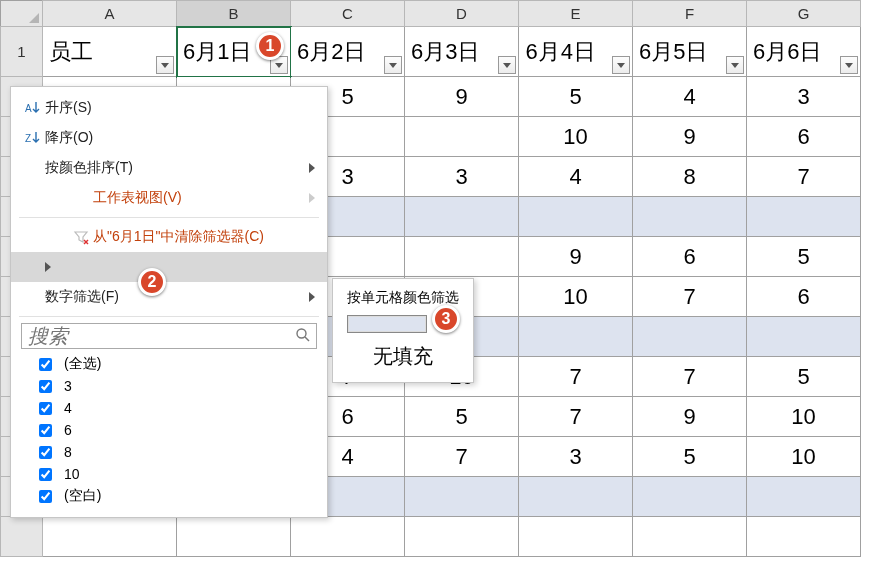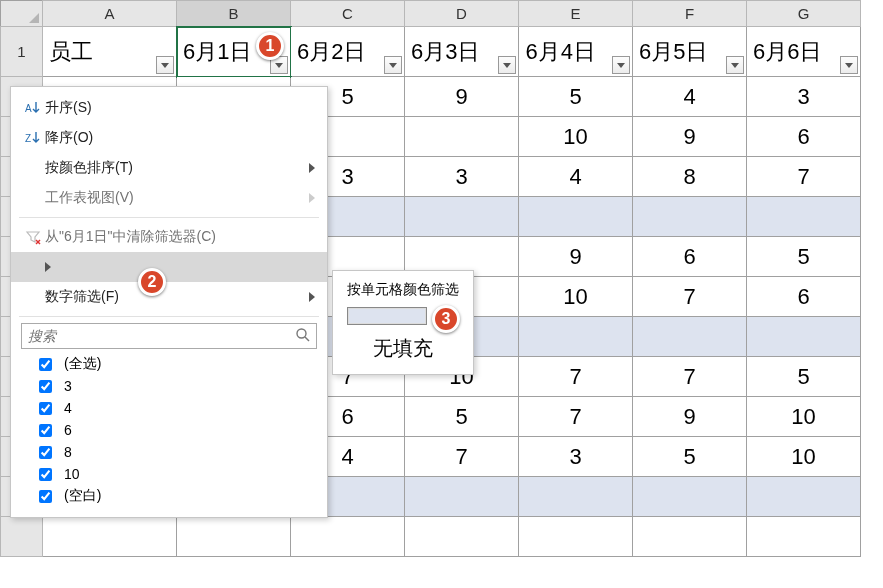--- a/index.html
+++ b/index.html
@@ -102,21 +102,21 @@
   }
   .ctx .item {
     display: flex;
     align-items: center;
     height: 30px;
     padding: 0 12px 0 10px;
     font-size: 14px;
     color: #222;
     position: relative;
   }
-  .ctx .item.disabled { color: #737373; }
+  .ctx .item.disabled { color: #c2410c; margin-left: 48px; }
   .ctx .item.highlight { background: #d8d8d8; }
   .ctx .item .glyph { width: 24px; display:inline-flex; align-items:center; justify-content:center; }
   .ctx .item .lab { flex:1; }
   .ctx .item .chev {
     width: 0; height: 0;
     border-top: 5px solid transparent;
     border-bottom: 5px solid transparent;
     border-left: 6px solid #555;
   }
   .ctx .sep {
@@ -126,21 +126,21 @@
   }
   .ctx .searchwrap {
     margin: 6px 10px 4px;
     position: relative;
   }
   .ctx .searchwrap input {
     width: 100%;
     height: 26px;
     padding: 2px 28px 2px 6px;
     border: 1px solid #aaa;
-    font-size: 14px;
+    font-size: 20px;
     font-style: italic;
     color: #666;
     background: #fff;
   }
   .ctx .searchwrap .mag {
     position: absolute;
     right: 6px; top: 4px;
     width: 16px; height: 16px;
   }
   .ctx .checks {
@@ -150,21 +150,21 @@
     display: flex;
     align-items: center;
     font-size: 14px;
     height: 22px;
     gap: 12px;
   }
   .ctx .checks input { width: 13px; height: 13px; }
 
   .submenu {
     position: absolute;
-    top: 270px; left: 332px;
+    top: 278px; left: 332px;
     width: 142px;
     background: #fff;
     border: 1px solid #c6c6c6;
     box-shadow: 2px 2px 6px rgba(0,0,0,.2);
     padding: 6px 0 8px;
   }
   .submenu .lbl {
     font-size: 14px;
     padding: 4px 14px 6px;
   }

